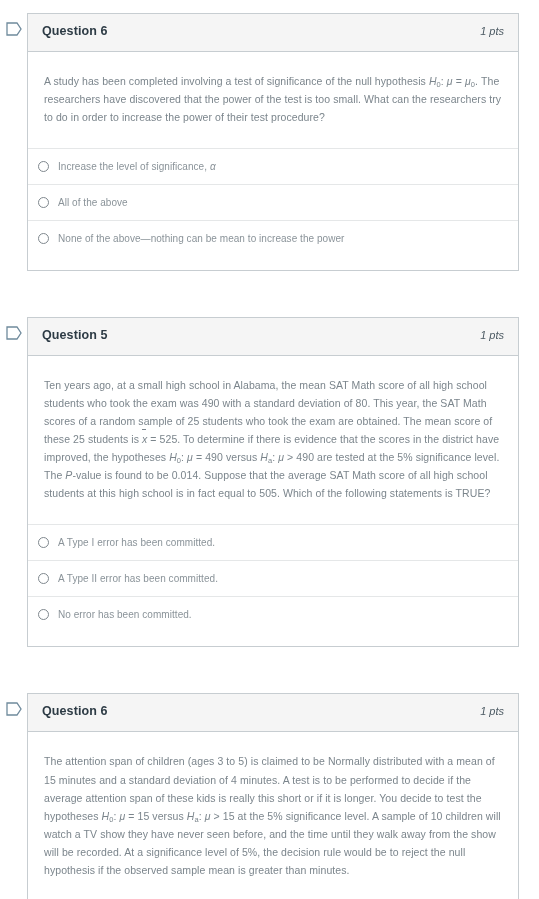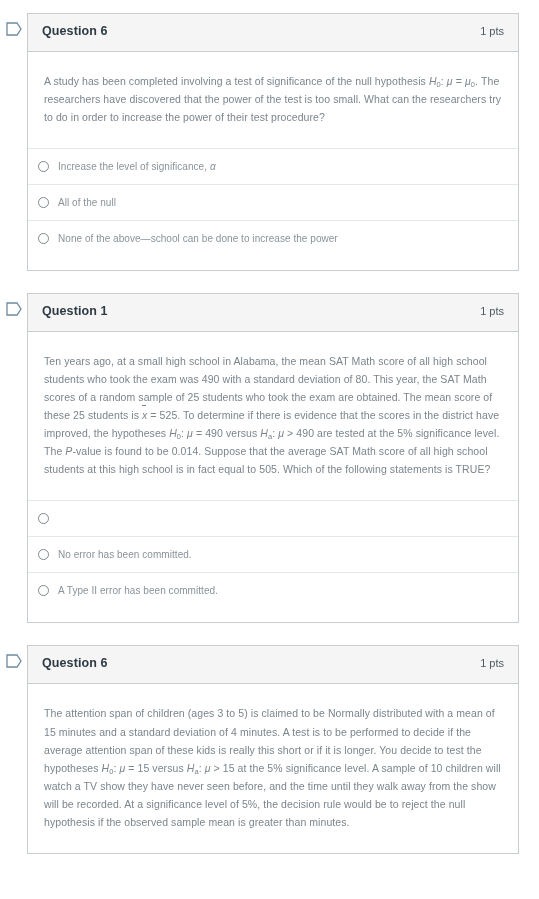--- a/index.html
+++ b/index.html
@@ -16,21 +16,21 @@
     width: 539px;
     min-height: 899px;
     position: relative;
     background: #ffffff;
     box-sizing: border-box;
     padding-top: 13px;
   }
   .question-row {
     display: flex;
     align-items: flex-start;
-    margin-bottom: 22px;
+    margin-bottom: 46px;
     border-radius: 21px;
   }
   .flag-cell {
     width: 27px;
     flex: 0 0 27px;
     display: flex;
     align-items: flex-start;
     justify-content: flex-start;
     padding-top: 9px;
     padding-left: 6px;
@@ -60,20 +60,21 @@
   }
   .q-title {
     font-size: 12.5px;
     font-weight: bold;
     color: #2d3b45;
     letter-spacing: 0.1px;
   }
   .q-points {
     font-size: 11px;
     color: #4c5a63;
+    font-style: italic;
   }
   .q-body {
     padding: 20px 16px 6px 16px;
   }
   .q-text {
     font-size: 10.5px;
     line-height: 1.72;
     color: #7b858c;
     margin: 0 0 16px 0;
     letter-spacing: 0.08px;
@@ -153,54 +154,55 @@
           <div class="q-body">
             <p class="q-text">A study has been completed involving a test of significance of the null hypothesis <span class="mi">H</span><sub>0</sub>: <span class="mi">μ</span> = <span class="mi">μ</span><sub>0</sub>. The researchers have discovered that the power of the test is too small. What can the researchers try to do in order to increase the power of their test procedure?</p>
           </div>
           <div class="answers">
             <div class="answer">
               <span class="radio"></span>
               <span class="answer-label">Increase the level of significance, <span class="mi">α</span></span>
             </div>
             <div class="answer">
               <span class="radio"></span>
-              <span class="answer-label">All of the null</span>
-            </div>
-            <div class="answer">
-              <span class="radio"></span>
-              <span class="answer-label">None of the above—school can be done to increase the power</span>
+              <span class="answer-label">All of the above</span>
+            </div>
+            <div class="answer">
+              <span class="radio"></span>
+              <span class="answer-label">None of the above—nothing can be mean to increase the power</span>
             </div>
           </div>
         </div>
       </div>
       <div class="question-row">
         <div class="flag-cell">
           <span class="flag-icon"><svg viewBox="0 0 16 14" width="16" height="14" aria-hidden="true">
               <path d="M1 1 H11 L15 7 L11 13 H1 Z" fill="none" stroke="#6f8a9c" stroke-width="1.3"></path>
             </svg></span>
         </div>
         <div class="q-card">
           <div class="q-header">
-            <div class="q-title">Question 1</div>
+            <div class="q-title">Question 5</div>
             <div class="q-points">1 pts</div>
           </div>
           <div class="q-body">
             <p class="q-text">Ten years ago, at a small high school in Alabama, the mean SAT Math score of all high school students who took the exam was 490 with a standard deviation of 80. This year, the SAT Math scores of a random sample of 25 students who took the exam are obtained. The mean score of these 25 students is <span class="xbar">x</span> = 525. To determine if there is evidence that the scores in the district have improved, the hypotheses <span class="mi">H</span><sub>0</sub>: <span class="mi">μ</span> = 490 versus <span class="mi">H</span><sub>a</sub>: <span class="mi">μ</span> &gt; 490 are tested at the 5% significance level. The <span class="mi">P</span>-value is found to be 0.014. Suppose that the average SAT Math score of all high school students at this high school is in fact equal to 505. Which of the following statements is TRUE?</p>
           </div>
           <div class="answers">
             <div class="answer">
               <span class="radio"></span>
+              <span class="answer-label">A Type I error has been committed.</span>
+            </div>
+            <div class="answer">
+              <span class="radio"></span>
+              <span class="answer-label">A Type II error has been committed.</span>
             </div>
             <div class="answer">
               <span class="radio"></span>
               <span class="answer-label">No error has been committed.</span>
-            </div>
-            <div class="answer">
-              <span class="radio"></span>
-              <span class="answer-label">A Type II error has been committed.</span>
             </div>
           </div>
         </div>
       </div>
       <div class="question-row">
         <div class="flag-cell">
           <span class="flag-icon"><svg viewBox="0 0 16 14" width="16" height="14" aria-hidden="true">
               <path d="M1 1 H11 L15 7 L11 13 H1 Z" fill="none" stroke="#6f8a9c" stroke-width="1.3"></path>
             </svg></span>
         </div>

